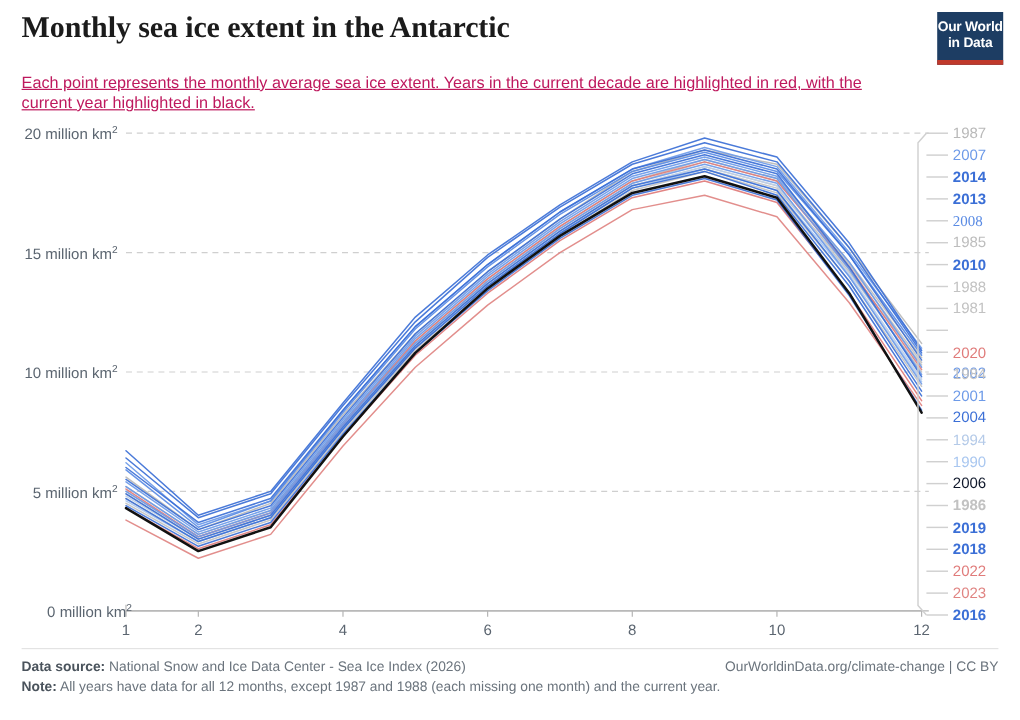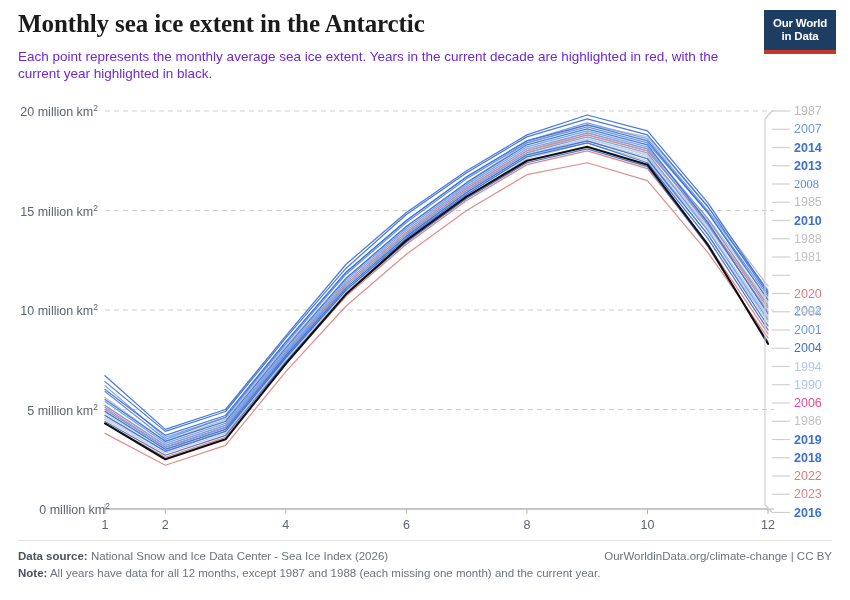--- a/index.html
+++ b/index.html
@@ -13,28 +13,29 @@
   .page{position:relative;width:850px;height:600px;box-sizing:border-box;}
 
   
   .header{position:absolute;left:18px;top:10px;width:740px;}
   .title{
     font-family:"Liberation Serif", serif;
     font-size:25px;font-weight:700;color:#1b1b1b;
     letter-spacing:-0.1px;line-height:1.15;margin:0;
   }
   .subtitle{
-    margin-top:9px;
-    font-size:13.5px;line-height:17px;color:#6d28d9;font-weight:400;
+    margin-top:21px;
+    font-size:13.5px;line-height:17px;color:#be185d;font-weight:400;
     max-width:715px;
+    text-decoration:underline;
   }
 
   
   .logo{
-    position:absolute;right:14px;top:10px;width:72px;height:44px;
+    position:absolute;right:14px;top:10px;width:55px;height:44px;
     background:#1d3d63;border-bottom:4px solid #c0392b;
     box-sizing:border-box;
     display:flex;flex-direction:column;align-items:center;justify-content:center;
   }
   .logo span{
     color:#fff;font-size:11.5px;font-weight:700;line-height:13px;
     font-family:"Liberation Sans", sans-serif;letter-spacing:-0.2px;
   }
 
   
@@ -171,22 +172,22 @@
         <div class="legend-label" style="top: 125.5px; left: 794px; color: rgb(59, 111, 214); font-weight: 700;">2010</div>
         <div class="legend-label" style="top: 143.75px; left: 794px; color: rgb(194, 194, 194); font-weight: 400;">1988</div>
         <div class="legend-label" style="top: 162px; left: 794px; color: rgb(194, 194, 194); font-weight: 400;">1981</div>
         <div class="legend-label" style="top: 180.25px; left: 794px; color: rgb(109, 154, 232); font-weight: 400; margin-top: 36px;">2002</div>
         <div class="legend-label" style="top: 198.5px; left: 794px; color: rgb(224, 123, 122); font-weight: 400;">2020</div>
         <div class="legend-label" style="top: 216.75px; left: 794px; color: rgb(194, 194, 194); font-weight: 400;">1984</div>
         <div class="legend-label" style="top: 235px; left: 794px; color: rgb(109, 154, 232); font-weight: 400;">2001</div>
         <div class="legend-label" style="top: 253.25px; left: 794px; color: rgb(59, 111, 214); font-weight: 400;">2004</div>
         <div class="legend-label" style="top: 271.5px; left: 794px; color: rgb(180, 202, 232); font-weight: 400;">1994</div>
         <div class="legend-label" style="top: 289.75px; left: 794px; color: rgb(169, 199, 240); font-weight: 400;">1990</div>
-        <div class="legend-label" style="top: 308px; left: 794px; color: #ec4899; font-weight: 400;">2006</div>
-        <div class="legend-label" style="top: 326.25px; left: 794px; color: rgb(194, 194, 194); font-weight: 400;">1986</div>
+        <div class="legend-label" style="top: 308px; left: 794px; color: #0f172a; font-weight: 400;">2006</div>
+        <div class="legend-label" style="top: 326.25px; left: 794px; color: rgb(194, 194, 194); font-weight: 700;">1986</div>
         <div class="legend-label" style="top: 344.5px; left: 794px; color: rgb(59, 111, 214); font-weight: 700;">2019</div>
         <div class="legend-label" style="top: 362.75px; left: 794px; color: rgb(59, 111, 214); font-weight: 700;">2018</div>
         <div class="legend-label" style="top: 381px; left: 794px; color: rgb(224, 123, 122); font-weight: 400;">2022</div>
         <div class="legend-label" style="top: 399.25px; left: 794px; color: rgb(224, 132, 130); font-weight: 400;">2023</div>
         <div class="legend-label" style="top: 417.5px; left: 794px; color: rgb(59, 111, 214); font-weight: 700;">2016</div>
       </div>
   </div>
 
   <div class="footer">
     <div class="f-row">

